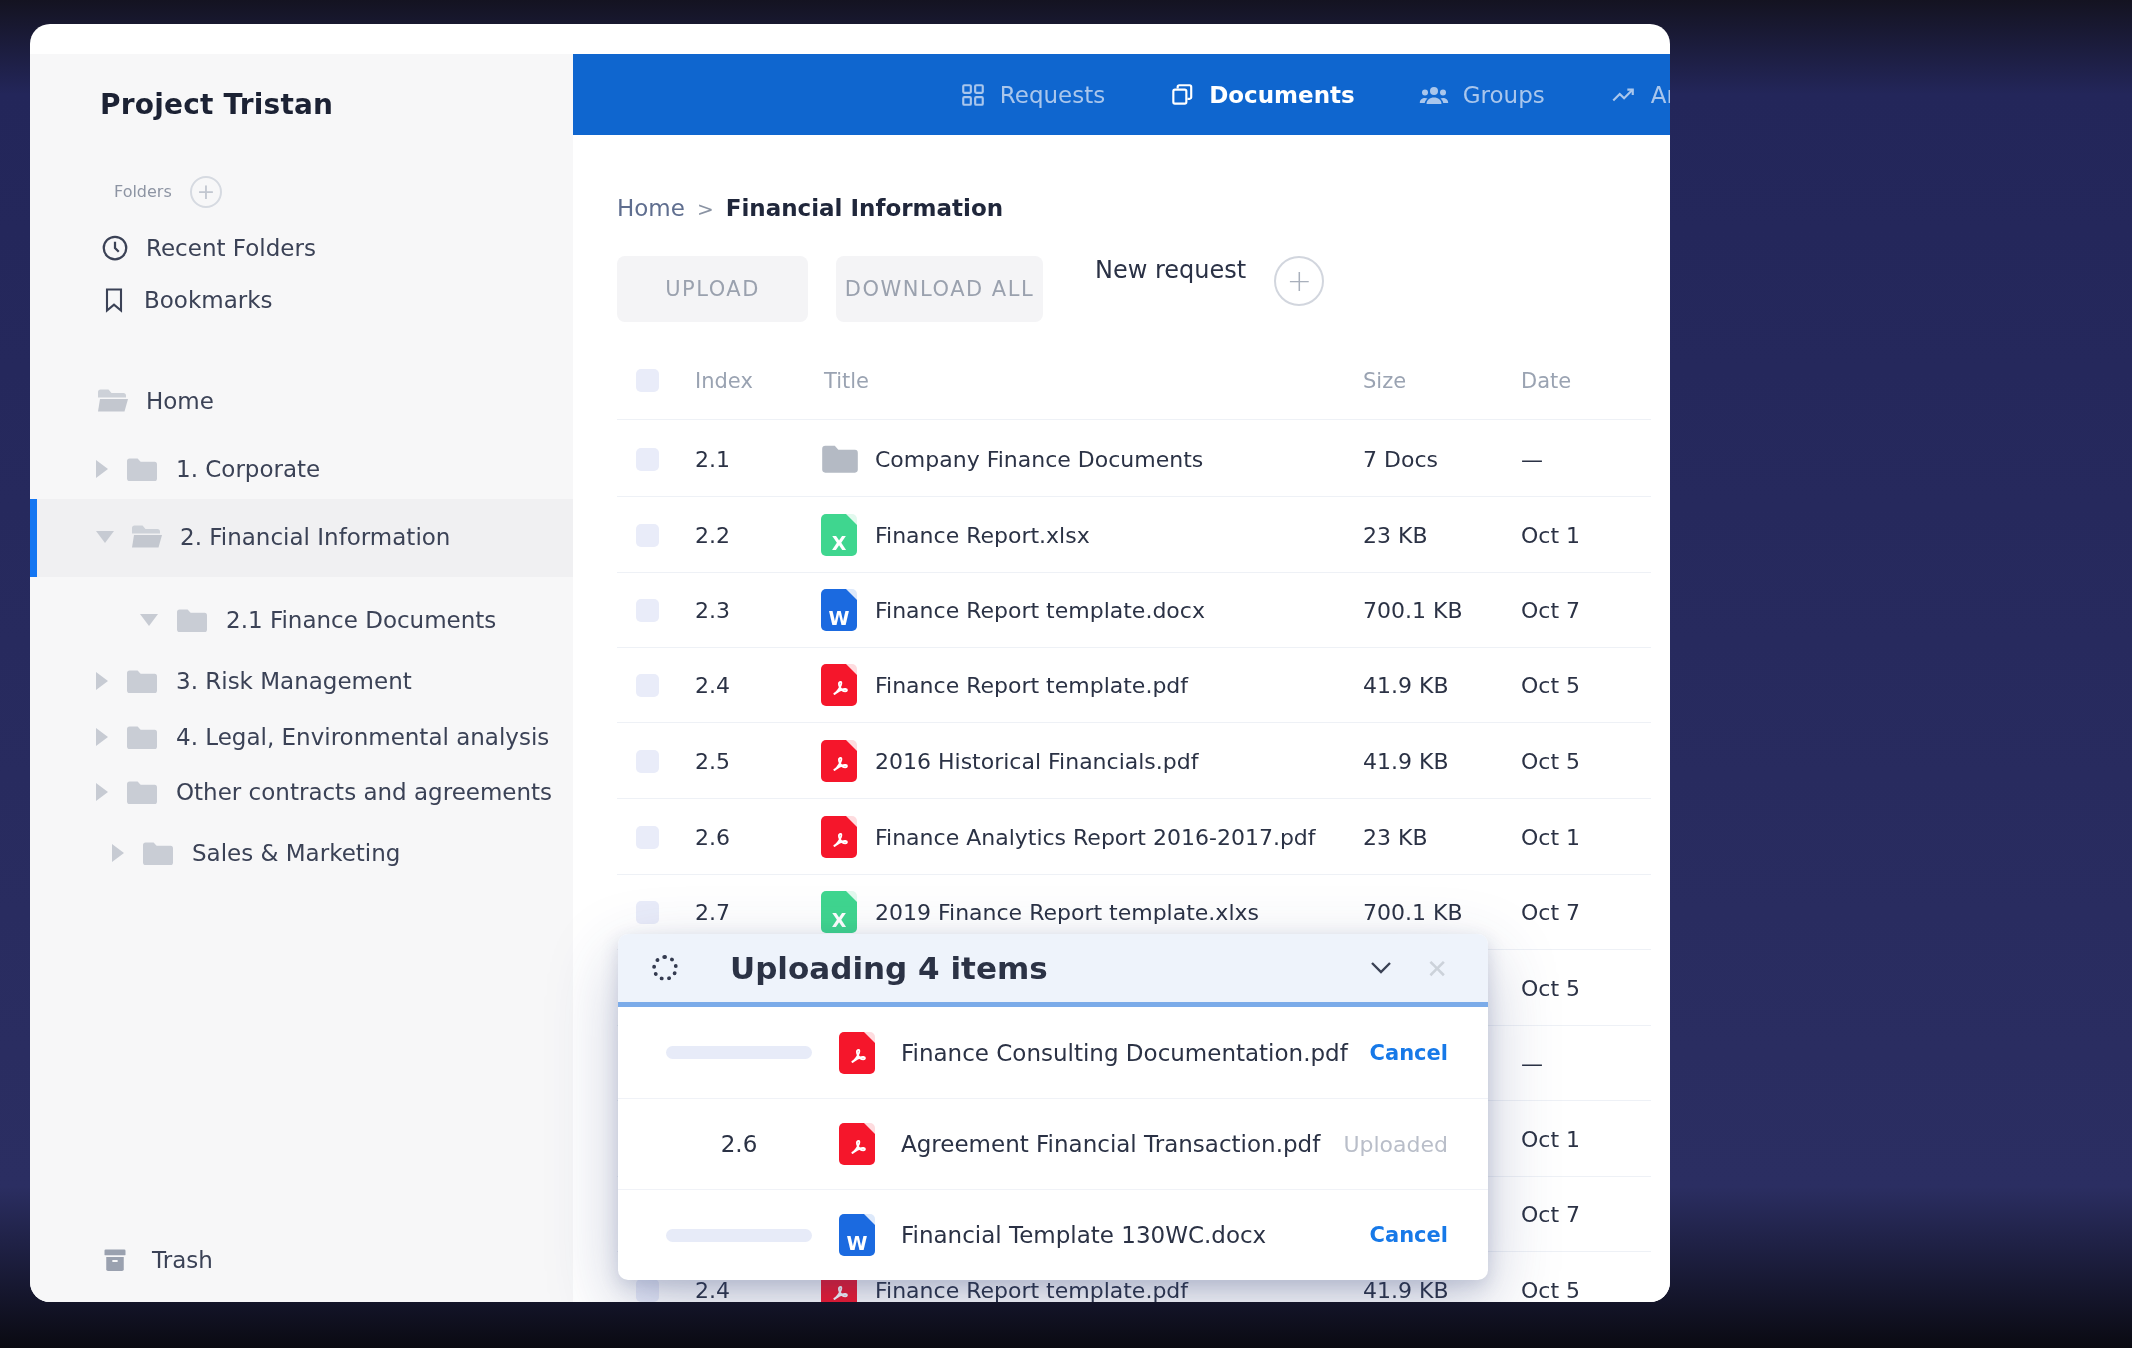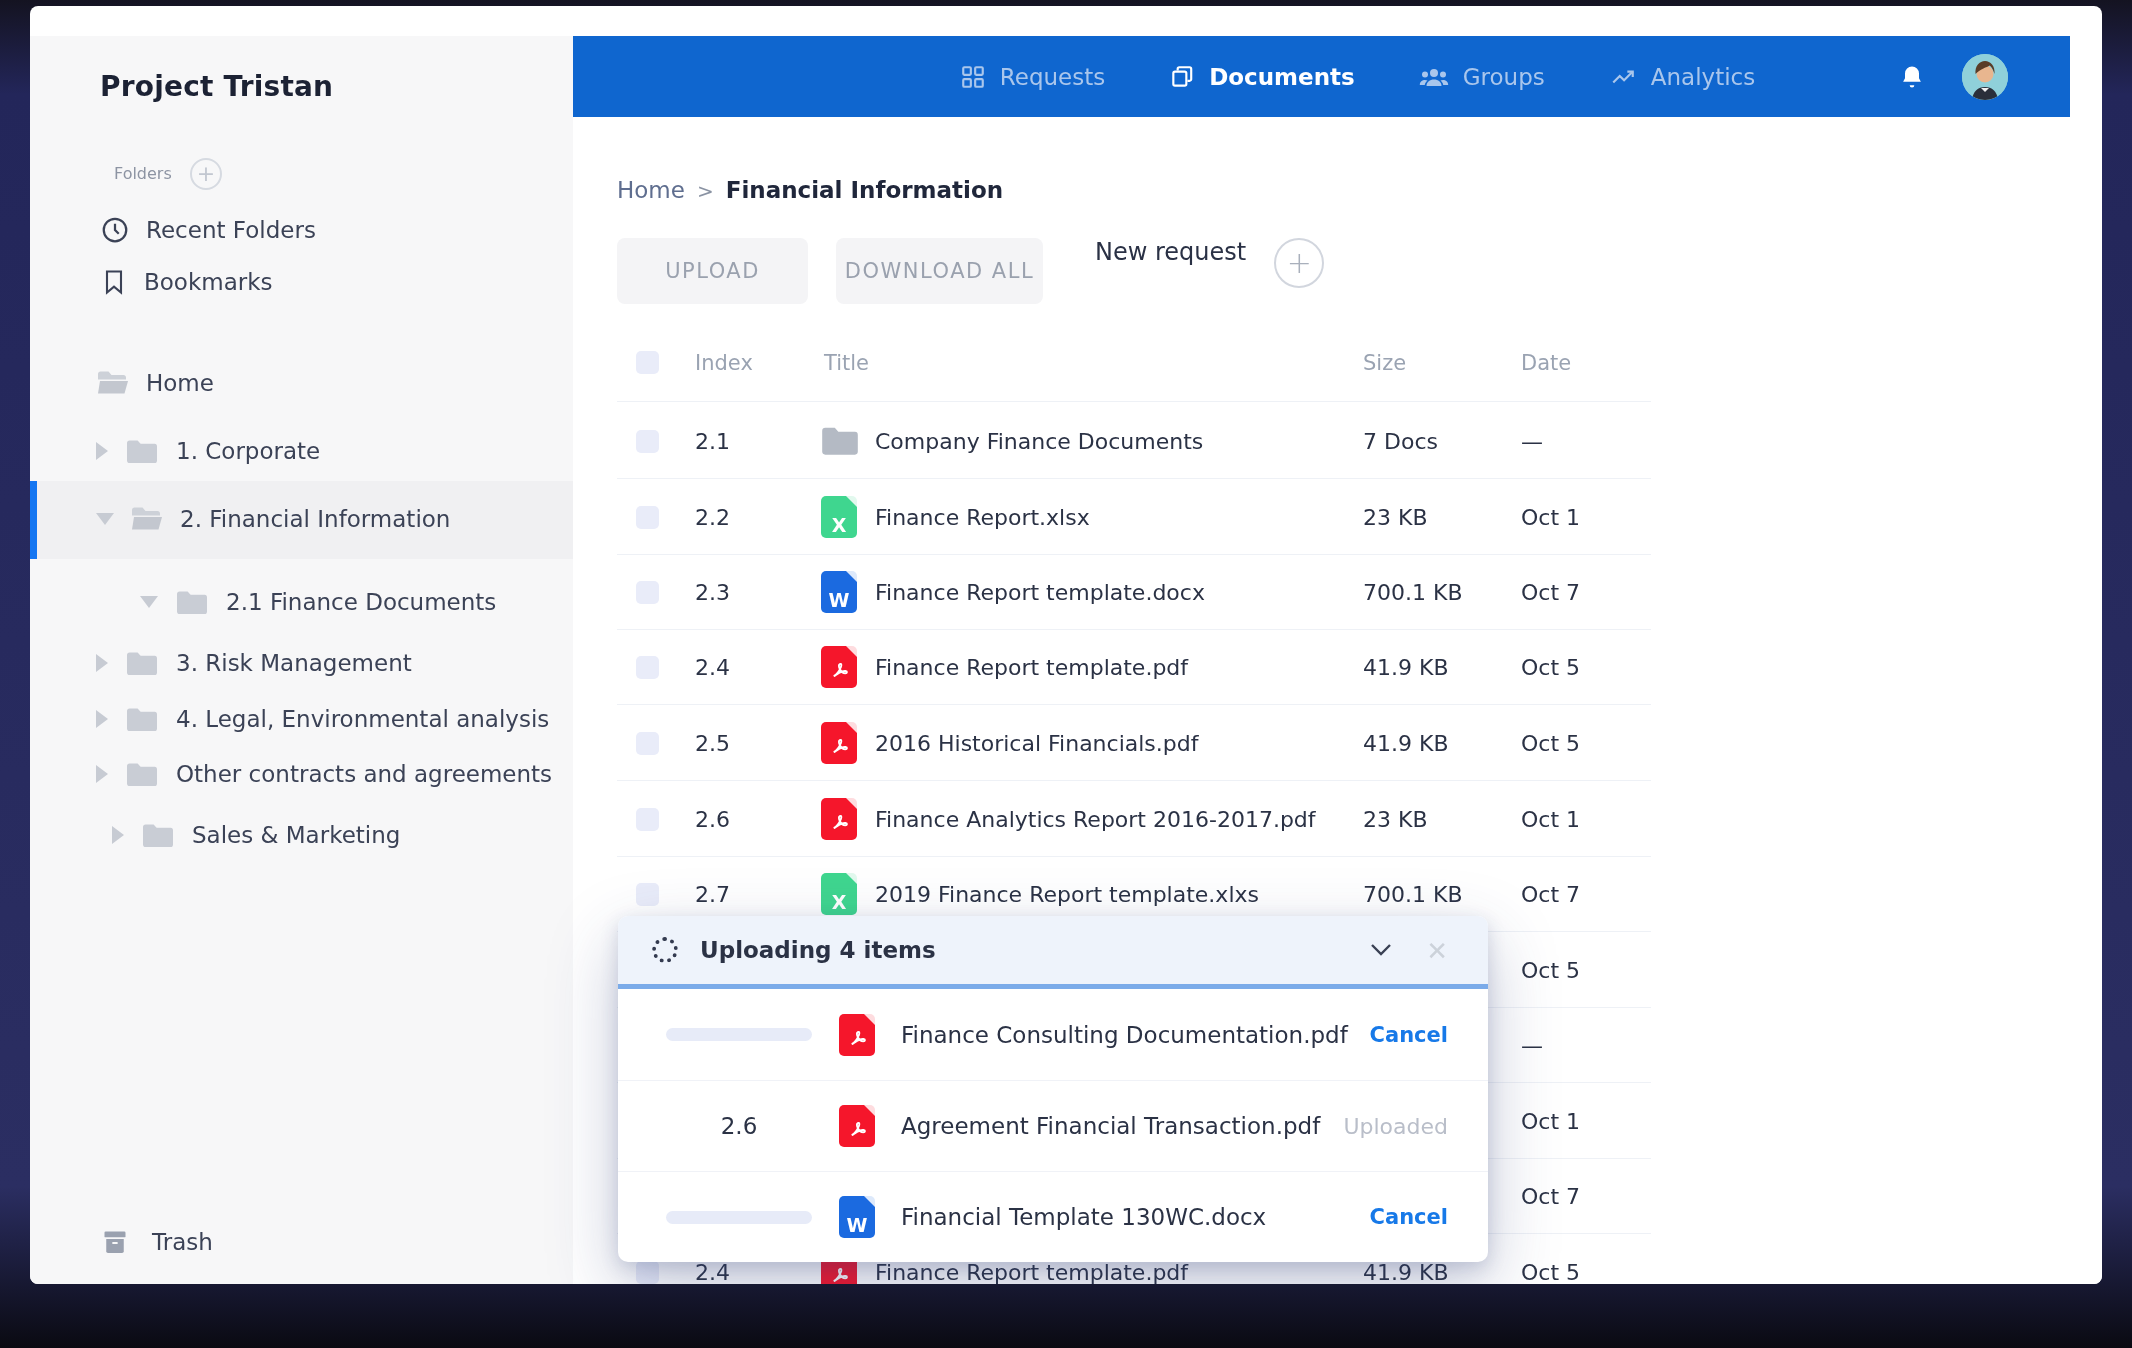--- a/index.html
+++ b/index.html
@@ -1,21 +1,21 @@
 <!DOCTYPE html>
 <html><head>
 <meta charset="utf-8">
 <style>
   * { margin:0; padding:0; box-sizing:border-box; }
   html,body { background:#0d0d16; }
   body { font-family:"DejaVu Sans","Liberation Sans",sans-serif; }
   .screen { position:relative; width:2132px; height:1348px; overflow:hidden;
     background:linear-gradient(180deg,#141321 0%,#23265a 7%,#2b2e62 88%,#0a0a12 100%); }
-  .window { position:absolute; left:30px; top:6px; width:2072px; height:1278px;
-    background:#ffffff; border-radius:8px; overflow:hidden; }
+  .window { position:absolute; left:30px; top:24px; width:1640px; height:1278px;
+    background:#ffffff; border-radius:20px; overflow:hidden; }
 
   
   .sidebar { position:absolute; left:0; top:30px; width:543px; height:1248px; background:#f7f7f8; }
   .sb-title { position:absolute; left:70px; top:34px; font-size:28px; font-weight:bold; color:#1c2234; letter-spacing:.2px; }
   .sb-folders { position:absolute; left:69px; top:128px; font-size:16px; color:#8d94a3;margin-left:15px; }
   .sb-plus { position:absolute; left:160px; top:122px; width:32px; height:32px; border:2px solid #d6dae1; border-radius:50%; color:#c2c7d0; font-size:22px; line-height:28px; text-align:center; }
   .sb-row { position:absolute; display:flex; align-items:center; gap:16px; font-size:23px; color:#3b4256; height:42px; cursor:default; }
   .sb-row svg { flex:0 0 auto; }
   .tree-row { position:absolute; display:flex; align-items:center; height:44px; font-size:23px; color:#3b4256; }
   .caret { width:0; height:0; flex:0 0 auto; }
@@ -65,21 +65,21 @@
   .ficon.docx { background:#1b6ae0; }
   .ficon.pdf  { background:#f5162b; }
   .ficon.pdf svg { position:absolute; left:4px; top:8px; }
   .hline { position:absolute; left:44px; width:1034px; height:1px; background:#eef1f6; }
 
   
   .modal { position:absolute; left:45px; top:799px; width:870px; height:346px; background:#ffffff;
     border-radius:10px; box-shadow:0 26px 70px rgba(45,62,118,.28), 0 6px 18px rgba(45,62,118,.18); z-index:5; overflow:hidden; }
   .m-head { position:relative; height:68px; background:#eef3fb; display:flex; align-items:center; padding:0 34px; }
   .m-spinner { width:26px; height:26px; border:4px dotted #343b50; border-radius:50%; margin-right:22px; }
-  .m-title { font-size:23px; font-weight:bold; color:#2b3245; }
+  .m-title { font-size:31px; font-weight:bold; color:#2b3245;margin-left:30px; }
   .m-chevron { position:absolute; right:96px; top:26px; }
   .m-close { position:absolute; right:40px; top:20px; font-size:26px; color:#ccd2da; }
   .m-bar { height:5px; background:#7babe9; }
   .m-item { position:relative; height:91px; display:flex; align-items:center; }
   .m-item + .m-item { border-top:1px solid #f0f2f7; }
   .m-left { width:160px; margin-left:41px; display:flex; justify-content:center; }
   .m-track { width:146px; height:13px; border-radius:7px; background:#e7ebf8; overflow:hidden; }
   .m-fill { height:100%; border-radius:7px; background:#1b7ff2; }
   .m-index { font-size:23px; color:#2b3245; }
   .m-ficon { position:relative; width:36px; height:42px; border-radius:5px; margin-left:20px; flex:0 0 auto; }

